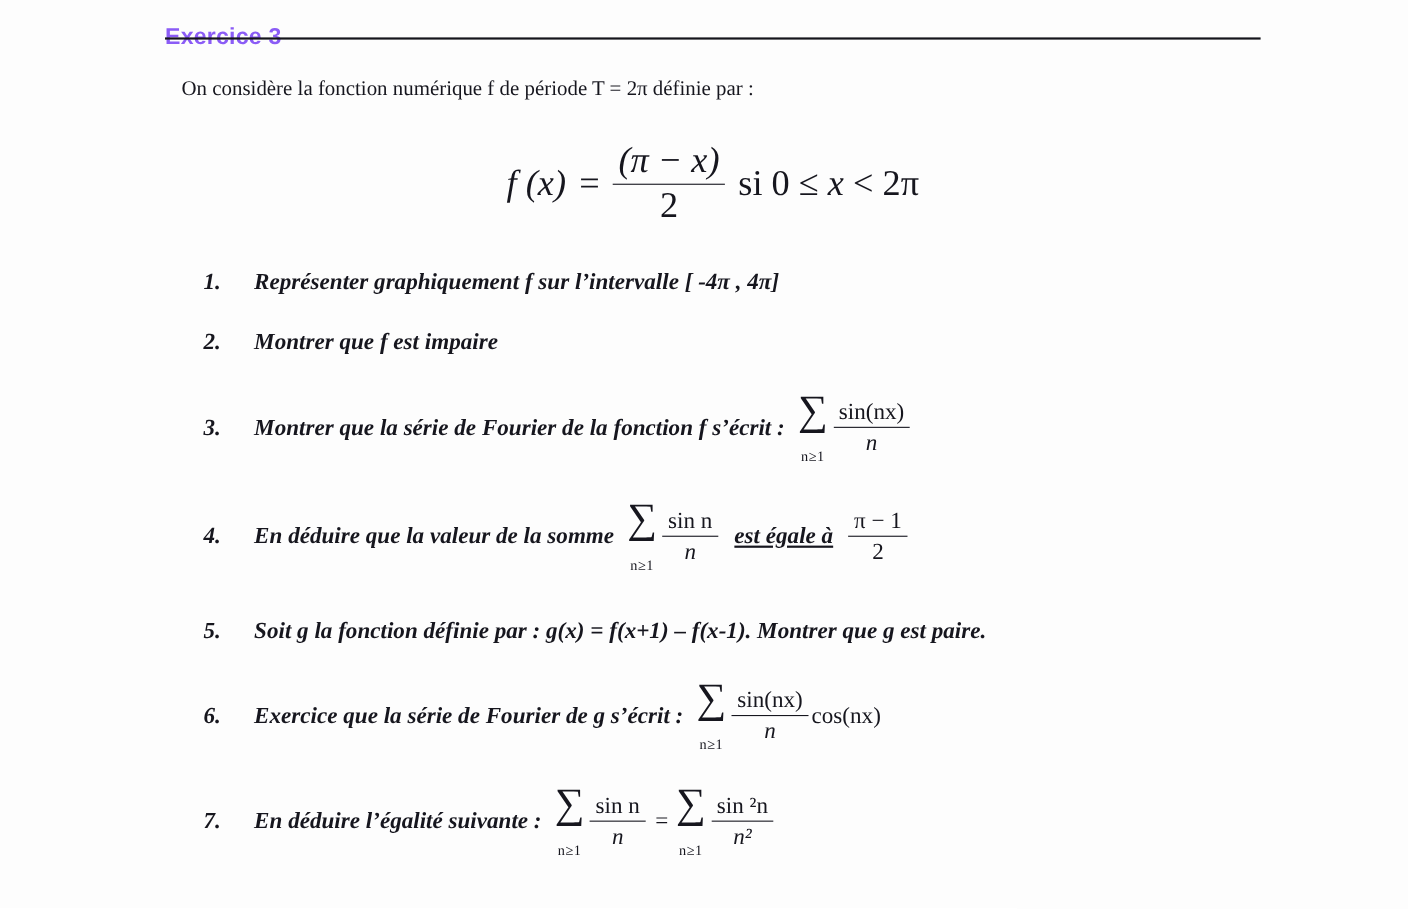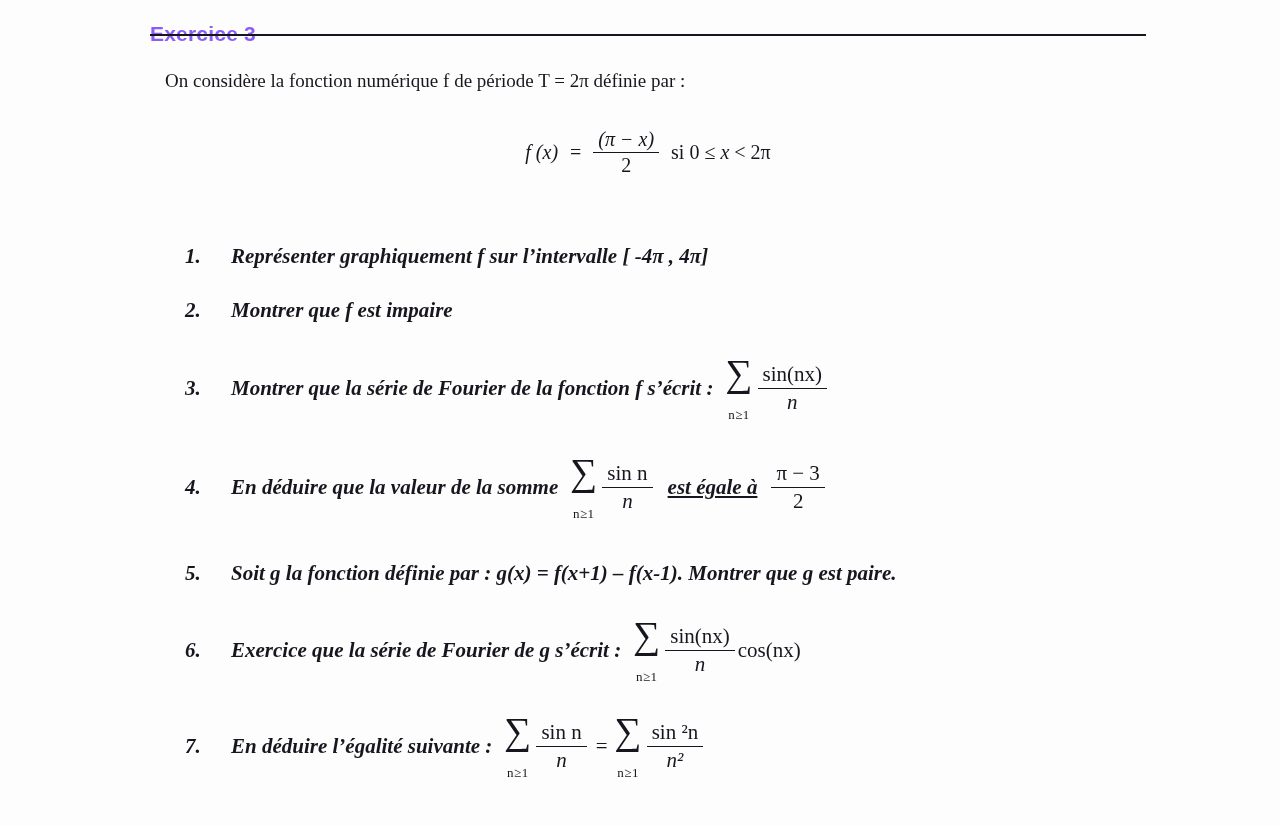--- a/index.html
+++ b/index.html
@@ -25,21 +25,21 @@
     position: absolute; left: 150px; top: 34px;
     width: 996px; height: 2px; background: #15151b;
   }
   .intro {
     position: absolute; left: 165px; top: 70px;
     font-size: 19px;
   }
   .equation {
     position: absolute; left: 150px; top: 128px; width: 996px;
     display: flex; justify-content: center; align-items: center;
-    font-size: 20px; column-gap: 12px;
+    font-size: 33px; column-gap: 12px;
   }
   .mi { font-style: italic; }
   .frac {
     display: inline-flex; flex-direction: column; 
     line-height: 1.15; text-align: center;
   }
   .frac .num { padding: 0 5px 1px; }
   .frac .den {
     border-top: 1.6px solid #16161e;
     padding: 1px 5px 0; align-self: stretch; text-align: center;
@@ -124,21 +124,21 @@
         <span class="sub">n≥1</span>
       </span>
       <span class="frac">
         <span class="num">sin n</span>
         <span class="den mi">n</span>
       </span>
     </span>
     <span class="mid">est égale à</span>
     <span class="math math2">
       <span class="frac">
-        <span class="num">π − 3</span>
+        <span class="num">π − 1</span>
         <span class="den">2</span>
       </span>
     </span>
   </div>
 
   <div class="item" style="top:561px">
     <span class="no">5.</span>
     <span class="txt">Soit g la fonction définie par : g(x) = f(x+1) – f(x-1). Montrer que g est paire.</span>
   </div>
 

